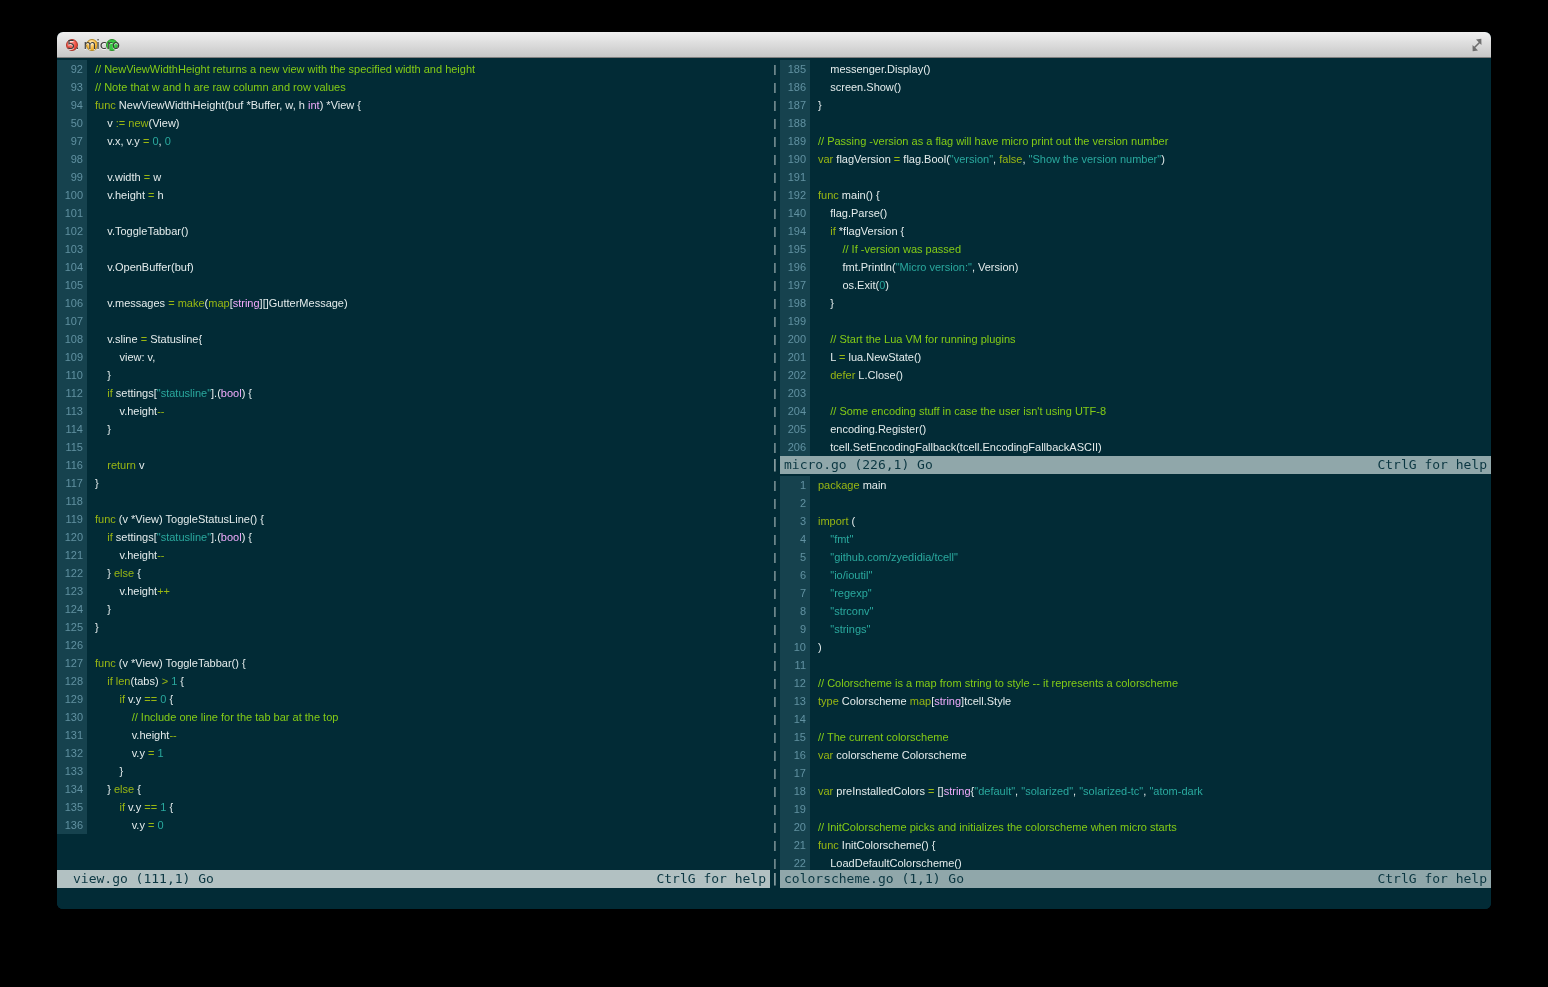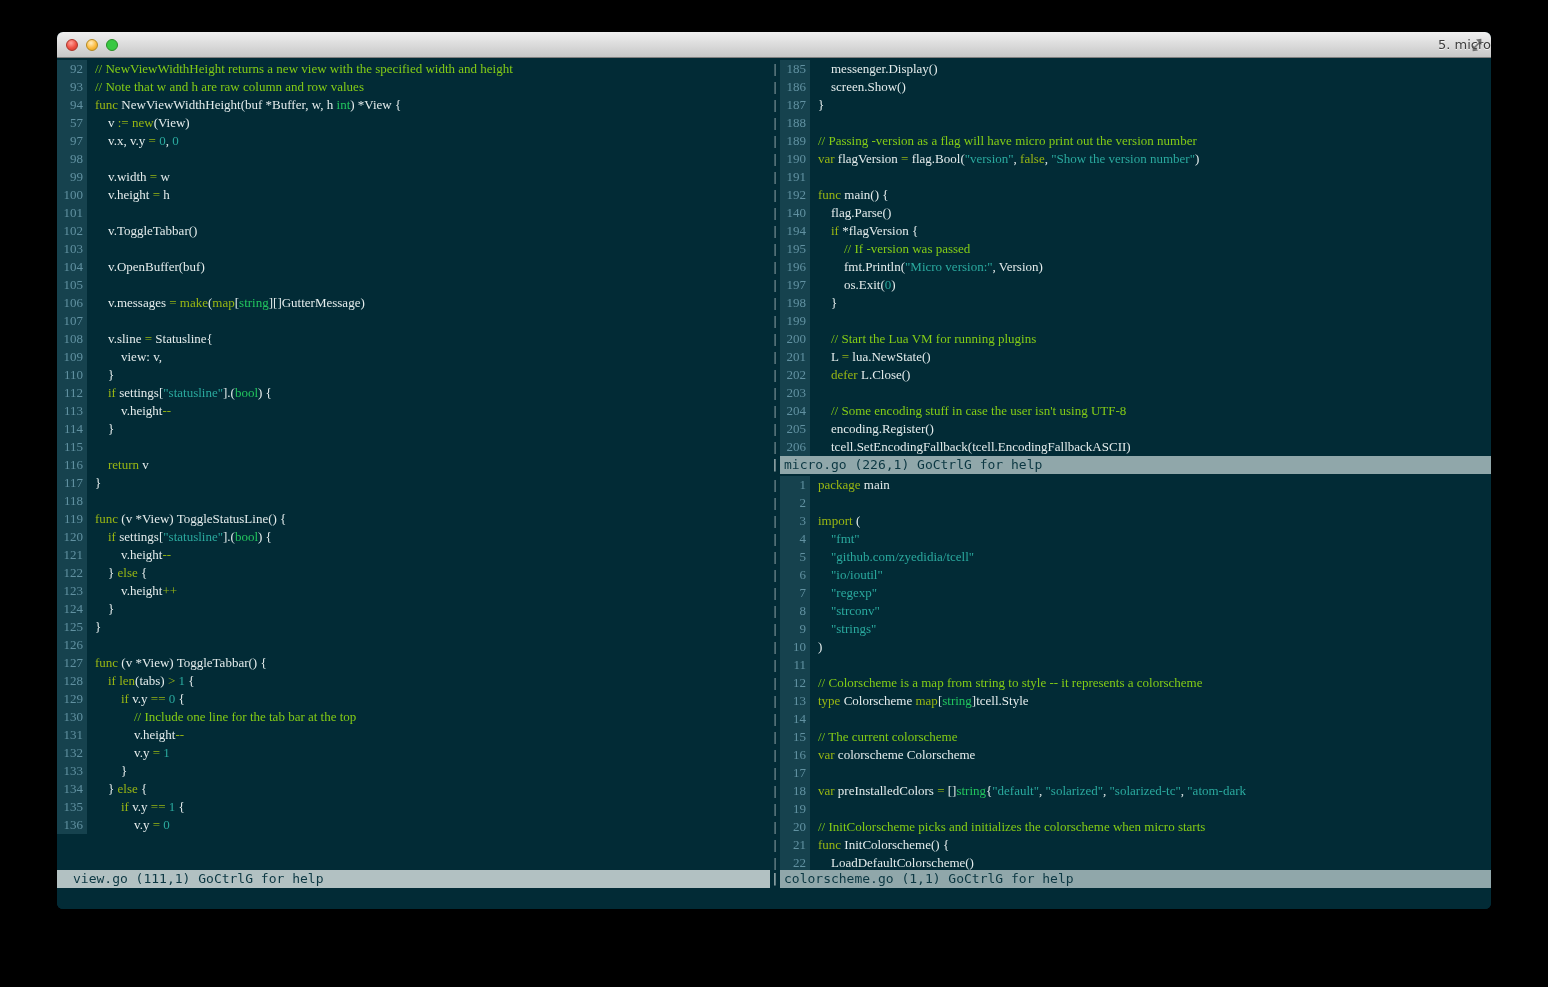--- a/index.html
+++ b/index.html
@@ -17,51 +17,51 @@
     height:26px;background:linear-gradient(#f0f0f0,#c7c7c7);
     border-bottom:1px solid #7f7f7f;box-sizing:border-box;
     position:relative;display:flex;align-items:center;
   }
   .lights{display:flex;gap:8px;margin-left:9px;}
   .light{width:12px;height:12px;border-radius:50%;box-sizing:border-box;}
   .light.red{background:radial-gradient(circle at 40% 30%,#ffa39b,#ee4f42 55%,#c8382d);border:1px solid #ac3428;}
   .light.yellow{background:radial-gradient(circle at 40% 30%,#ffeec2,#fcbb3f 55%,#d7991c);border:1px solid #b4891f;}
   .light.green{background:radial-gradient(circle at 40% 30%,#d2f3c0,#38c842 55%,#1d9e27;);border:1px solid #2a8e28;background-color:#38c842;}
   .wtitle{
-    position:absolute;left:10px;right:0;text-align:right;
+    position:absolute;left:10px;right:0;text-align:left;
     font-size:13px;color:#3c3c3c;text-shadow:0 1px 0 rgba(255,255,255,.7);
   }
   .resize{position:absolute;right:6px;top:5px;width:16px;height:16px;opacity:.75;}
   
   .content{height:851px;display:flex;flex-direction:column;background:#022b36;}
   .main{display:flex;height:830px;}
   .col-left{width:713px;display:flex;flex-direction:column;}
   .col-right{width:721px;display:flex;flex-direction:column;}
   .pane{
-    font-family:Liberation Serif, serif;font-size:13px;line-height:18px;
+    font-family:Liberation Sans, sans-serif;font-size:11px;line-height:18px;
     color:#e4ecec;overflow:hidden;box-sizing:border-box;
   }
   #pane-left{height:812px;padding-top:2px;}
   #pane-right-top{height:398px;padding-top:2px;}
   #pane-right-bottom{height:396px;padding-top:2px;}
   .line{display:flex;height:18px;white-space:pre;}
   .divglyph{width:10px;flex:none;color:#c2cecf;text-align:center;}
   .lnum{width:30px;flex:none;text-align:right;color:#6191a1;background:#16424e;padding-right:4px;box-sizing:border-box;}
   .code{flex:1;padding-left:8px;overflow:hidden;}
   .line.cur .code{background:#1a4f5d;}
   .cursor{display:inline-block;width:8px;height:15px;background:#a9b7b6;vertical-align:-3px;}
   .tok-kw{color:#98b613;}
-  .tok-typ{color:#22c55e;}
+  .tok-typ{color:#f0abfc;}
   .tok-str{color:#2aa99e;}
   .tok-num{color:#2aa99e;}
   .tok-com{color:#84cc16;}
   .tok-txt{color:#e4ecec;}
   
   .status{
-    height:18px;flex:none;display:flex;
+    height:18px;flex:none;display:flex;justify-content:space-between;
     font-family:"DejaVu Sans Mono",monospace;font-size:13px;line-height:18px;
     color:#0b3742;padding:0 4px;
   }
   .status.focused{background:#b2c1c2;padding-left:16px;}
   .status.dim{background:#90a7aa;}
   .statusrow{display:flex;height:18px;flex:none;}
   .statusrow .divcell{
     width:10px;flex:none;background:#022b36;color:#c2cecf;text-align:center;
     font-family:"DejaVu Sans Mono",monospace;font-size:13px;line-height:18px;
   }
@@ -89,21 +89,21 @@
   </div>
 
   <div class="content">
     <div class="main">
 
       <div class="col-left">
         <div class="pane" id="pane-left">
             <div class="line"><span class="lnum">92</span><span class="code"><span class="tok-com">// NewViewWidthHeight returns a new view with the specified width and height</span></span></div>
             <div class="line"><span class="lnum">93</span><span class="code"><span class="tok-com">// Note that w and h are raw column and row values</span></span></div>
             <div class="line"><span class="lnum">94</span><span class="code"><span class="tok-kw">func</span><span class="tok-txt"> NewViewWidthHeight(buf *Buffer, w, h </span><span class="tok-typ">int</span><span class="tok-txt">) *View {</span></span></div>
-            <div class="line"><span class="lnum">57</span><span class="code"><span class="tok-txt">    v </span><span class="tok-kw">:=</span><span class="tok-txt"> </span><span class="tok-kw">new</span><span class="tok-txt">(View)</span></span></div>
+            <div class="line"><span class="lnum">50</span><span class="code"><span class="tok-txt">    v </span><span class="tok-kw">:=</span><span class="tok-txt"> </span><span class="tok-kw">new</span><span class="tok-txt">(View)</span></span></div>
             <div class="line"><span class="lnum">97</span><span class="code"><span class="tok-txt">    v.x, v.y </span><span class="tok-kw">=</span><span class="tok-txt"> </span><span class="tok-num">0</span><span class="tok-txt">, </span><span class="tok-num">0</span></span></div>
             <div class="line"><span class="lnum">98</span><span class="code"></span></div>
             <div class="line"><span class="lnum">99</span><span class="code"><span class="tok-txt">    v.width </span><span class="tok-kw">=</span><span class="tok-txt"> w</span></span></div>
             <div class="line"><span class="lnum">100</span><span class="code"><span class="tok-txt">    v.height </span><span class="tok-kw">=</span><span class="tok-txt"> h</span></span></div>
             <div class="line"><span class="lnum">101</span><span class="code"></span></div>
             <div class="line"><span class="lnum">102</span><span class="code"><span class="tok-txt">    v.ToggleTabbar()</span></span></div>
             <div class="line"><span class="lnum">103</span><span class="code"></span></div>
             <div class="line"><span class="lnum">104</span><span class="code"><span class="tok-txt">    v.OpenBuffer(buf)</span></span></div>
             <div class="line"><span class="lnum">105</span><span class="code"></span></div>
             <div class="line"><span class="lnum">106</span><span class="code"><span class="tok-txt">    v.messages </span><span class="tok-kw">=</span><span class="tok-txt"> </span><span class="tok-kw">make</span><span class="tok-txt">(</span><span class="tok-kw">map</span><span class="tok-txt">[</span><span class="tok-typ">string</span><span class="tok-txt">][]GutterMessage)</span></span></div>

